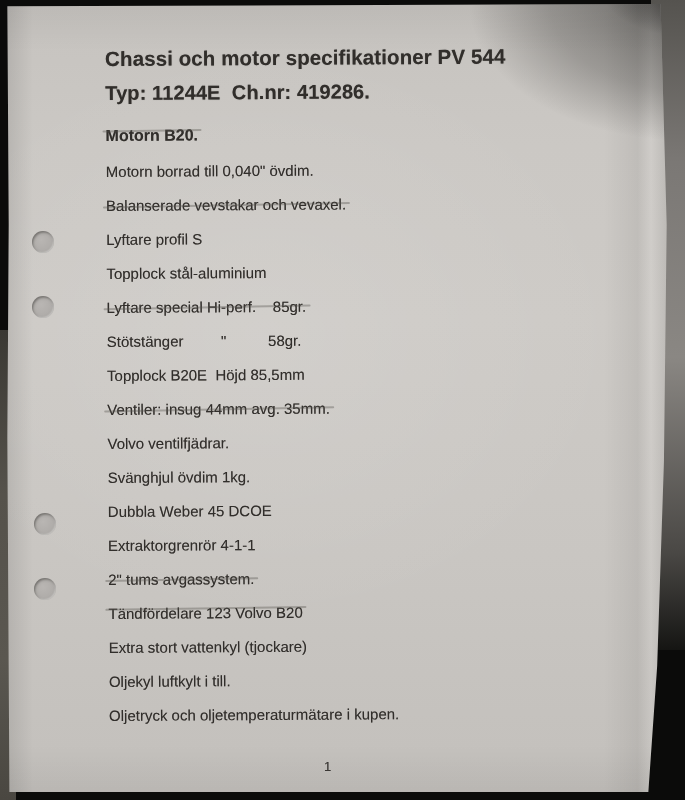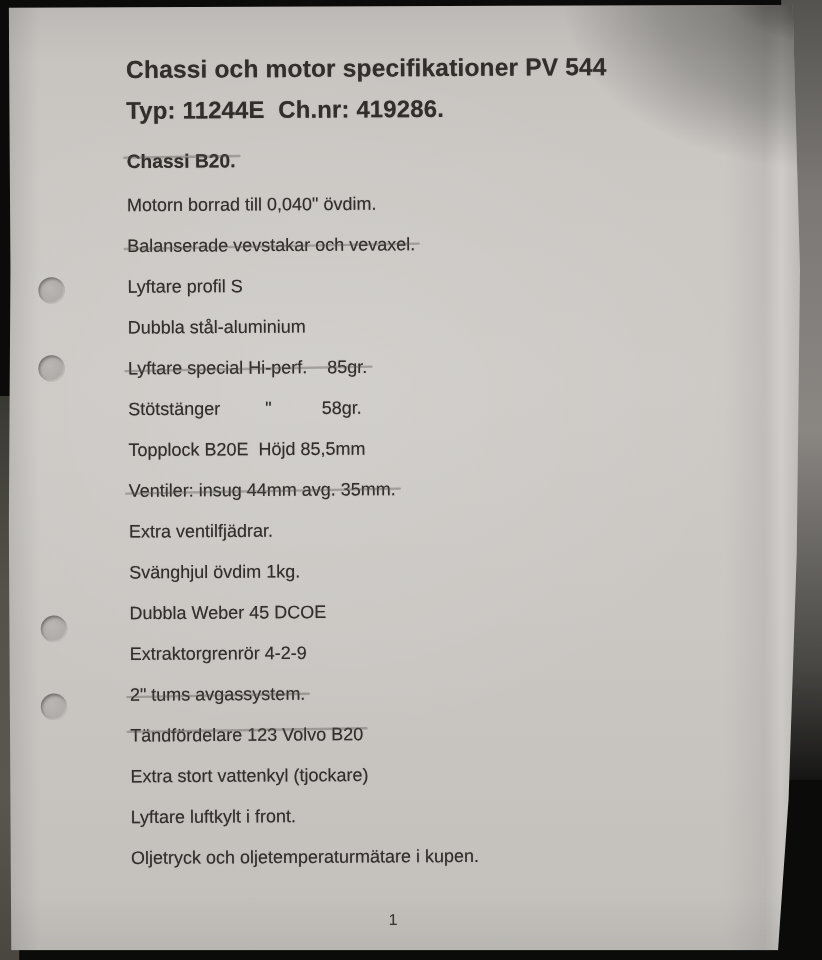--- a/index.html
+++ b/index.html
@@ -96,37 +96,37 @@
 
     <div class="hole hole-1"></div>
     <div class="hole hole-2"></div>
     <div class="hole hole-3"></div>
     <div class="hole hole-4"></div>
 
     <div class="content">
       <h1 class="doc-title">Chassi och motor specifikationer PV 544</h1>
       <h2 class="doc-subtitle">Typ: 11244E  Ch.nr: 419286.</h2>
       <div id="spec-lines">
-          <div class="line heading struck struck-top"><span class="t">Chassi B20.</span></div>
+          <div class="line heading struck struck-top"><span class="t">Motorn B20.</span></div>
           <div class="line"><span class="t">Motorn borrad till 0,040" övdim.</span></div>
           <div class="line struck"><span class="t">Balanserade vevstakar och vevaxel.</span></div>
           <div class="line"><span class="t">Lyftare profil S</span></div>
-          <div class="line"><span class="t">Dubbla stål-aluminium</span></div>
+          <div class="line"><span class="t">Topplock stål-aluminium</span></div>
           <div class="line struck"><span class="t">Lyftare special Hi-perf.    85gr.</span></div>
           <div class="line"><span class="t">Stötstänger         "          58gr.</span></div>
           <div class="line"><span class="t">Topplock B20E  Höjd 85,5mm</span></div>
           <div class="line struck"><span class="t">Ventiler: insug 44mm avg. 35mm.</span></div>
-          <div class="line"><span class="t">Extra ventilfjädrar.</span></div>
+          <div class="line"><span class="t">Volvo ventilfjädrar.</span></div>
           <div class="line"><span class="t">Svänghjul övdim 1kg.</span></div>
           <div class="line"><span class="t">Dubbla Weber 45 DCOE</span></div>
-          <div class="line"><span class="t">Extraktorgrenrör 4-2-9</span></div>
+          <div class="line"><span class="t">Extraktorgrenrör 4-1-1</span></div>
           <div class="line struck"><span class="t">2" tums avgassystem.</span></div>
           <div class="line struck struck-top"><span class="t">Tändfördelare 123 Volvo B20</span></div>
           <div class="line"><span class="t">Extra stort vattenkyl (tjockare)</span></div>
-          <div class="line"><span class="t">Lyftare luftkylt i front.</span></div>
+          <div class="line"><span class="t">Oljekyl luftkylt i till.</span></div>
           <div class="line"><span class="t">Oljetryck och oljetemperaturmätare i kupen.</span></div>
         </div>
     </div>
 
     <div class="pageno">1</div>
   </div>
 
 </div>
 
 </body></html>

